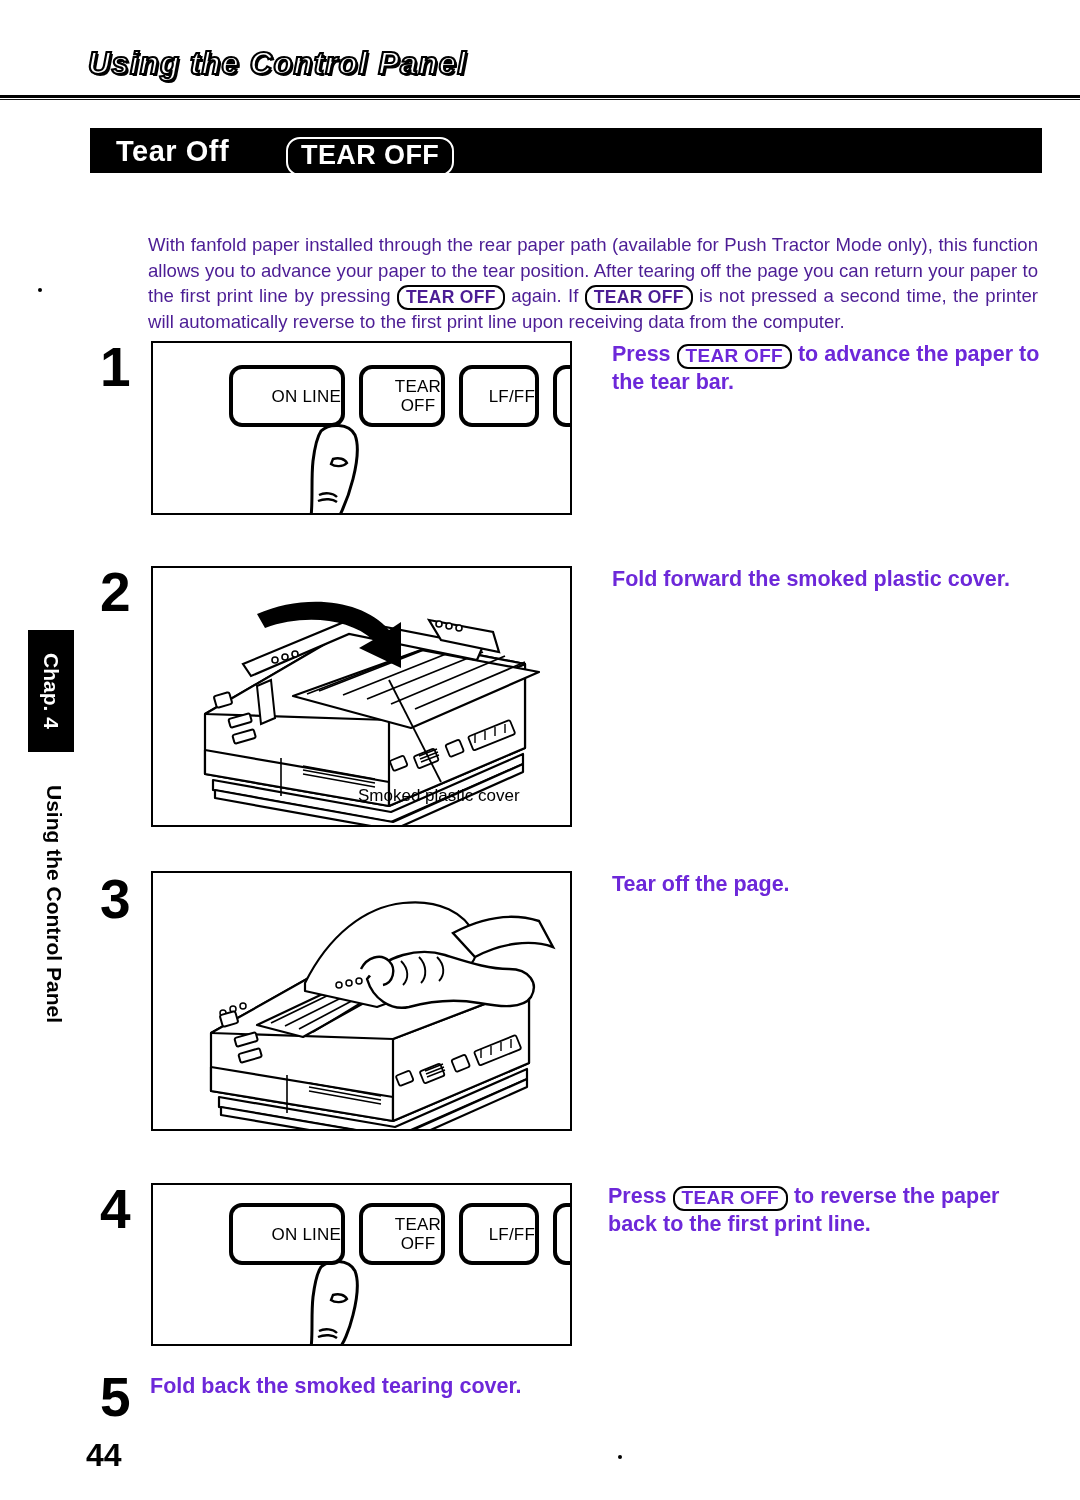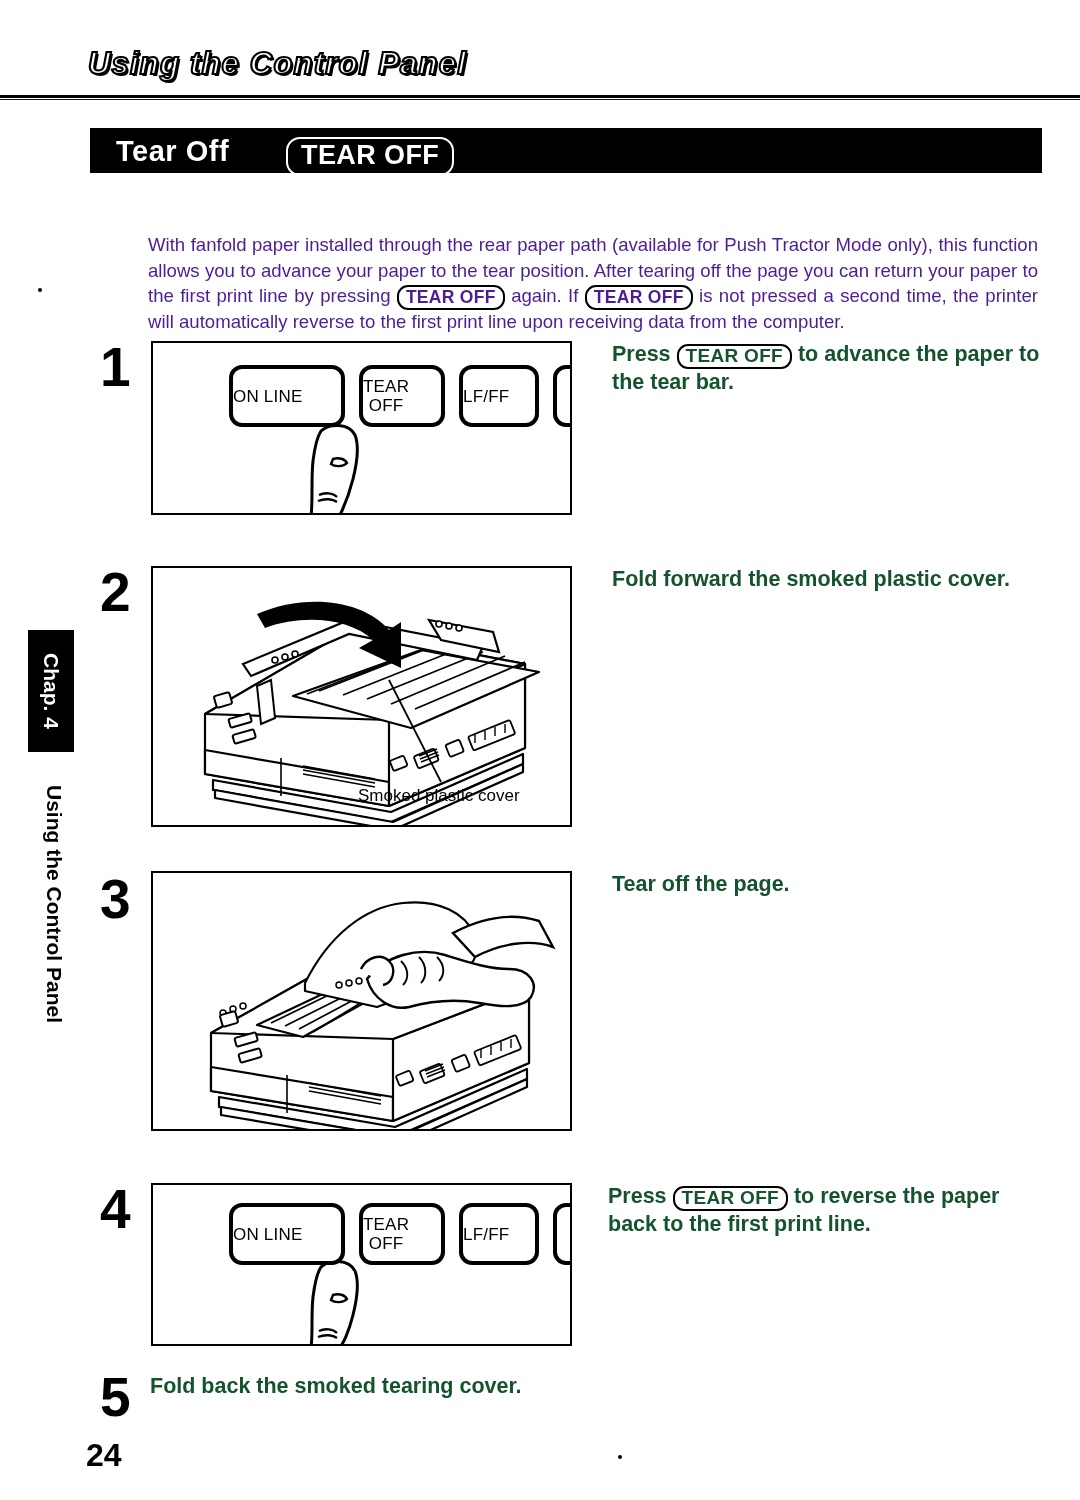--- a/index.html
+++ b/index.html
@@ -158,36 +158,36 @@
     border: 2px solid #000;
     background: #fff;
     box-sizing: border-box;
     overflow: hidden;
   }
   .step-text {
     position: absolute;
     font-size: 21.5px;
     font-weight: bold;
     line-height: 28px;
-    color: #14532d;
+    color: #6d28d9;
   }
 
   
   .cp-buttons {
     position: absolute;
     display: flex;
     gap: 14px;
   }
   .cp-btn {
     border: 4px solid #000;
     border-radius: 13px;
     background: #fff;
     display: flex;
     align-items: center;
-    justify-content: flex-start;
+    justify-content: flex-end;
     text-align: center;
     font-size: 17px;
     line-height: 19px;
     letter-spacing: 0.2px;
     box-sizing: border-box;
   }
   .cp-btn.wide  { width: 116px; height: 62px; }
   .cp-btn.narr  { width: 86px;  height: 62px; }
   .cp-btn.med   { width: 80px;  height: 62px; }
 
@@ -454,13 +454,13 @@
     <div class="cp-btn med">
       
     </div>
   </div>
 </div>
 <div class="step-text" style="left:608px; top:1182px; width:445px;"><span>Press</span> <span class="keycap" style="font-size:19px;">TEAR OFF</span> <span>to reverse the paper back to the first print line.</span></div>
 
 <div class="step-num" style="left:100px; top:1370px;">5</div>
 <div class="step-text" style="left:150px; top:1372px; width:460px;"><span>Fold back the smoked tearing cover.</span></div>
 
-<div id="page-number">24</div>
+<div id="page-number">44</div>
 
 </body></html>

